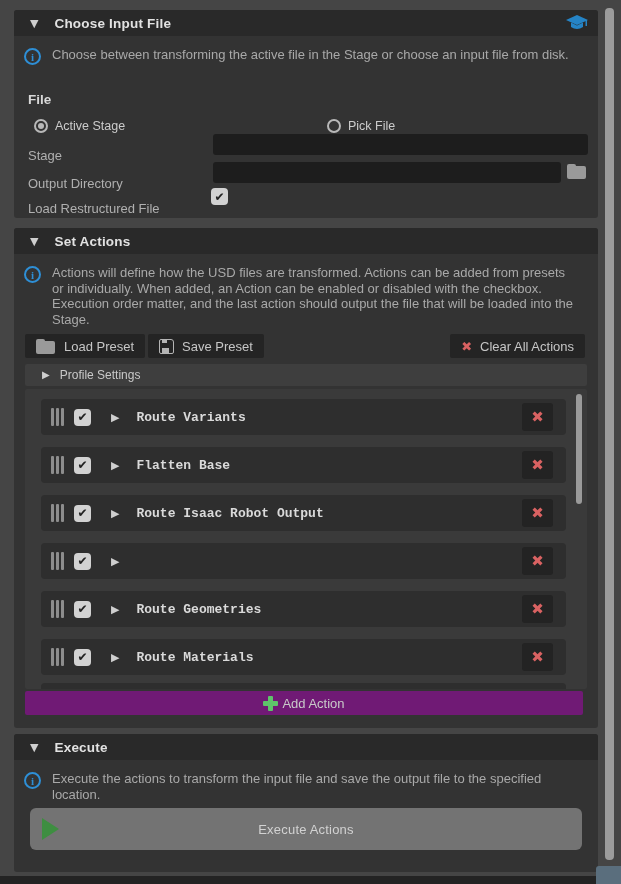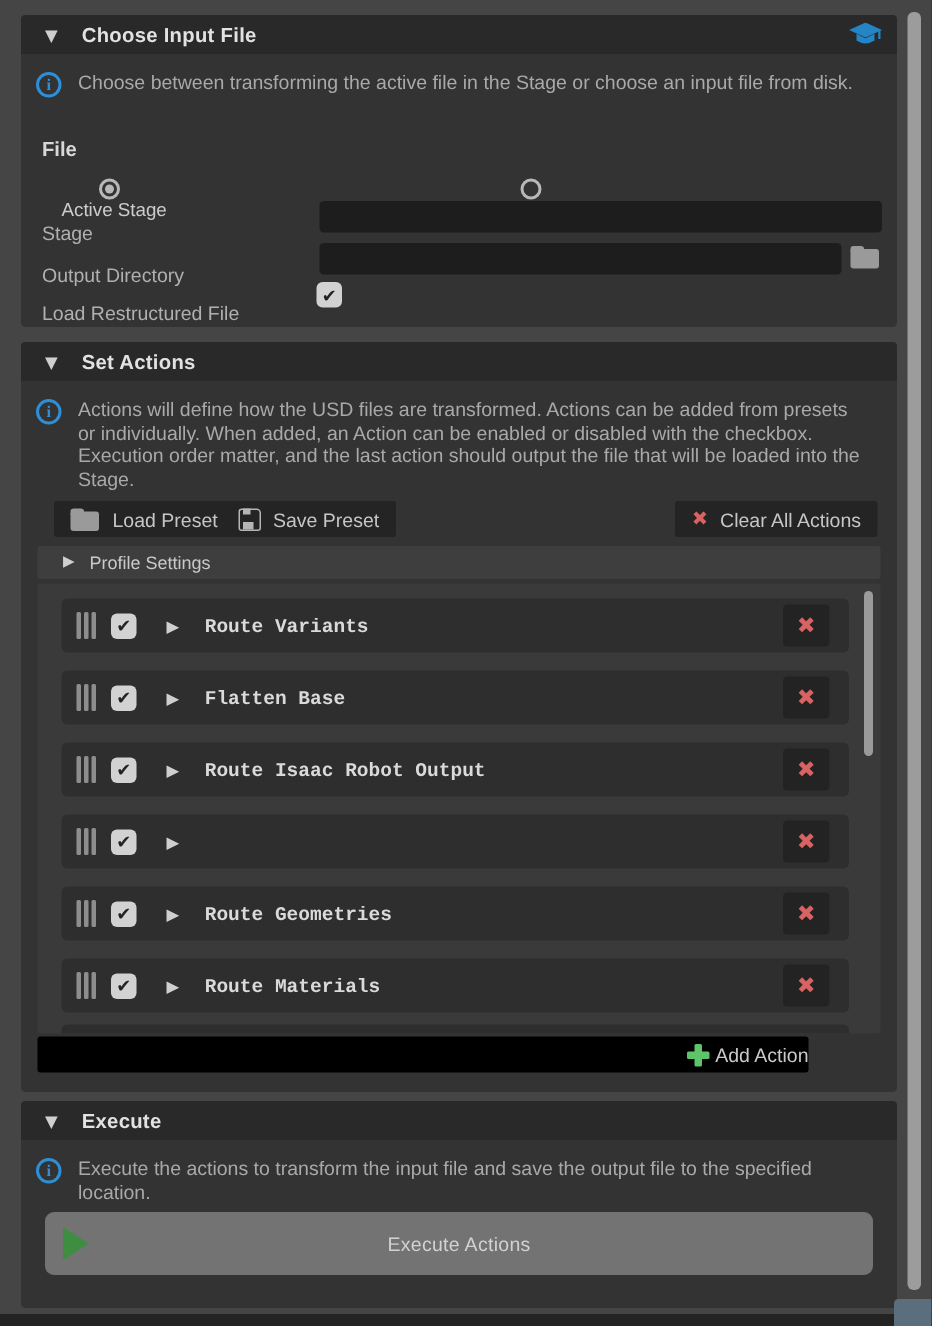--- a/index.html
+++ b/index.html
@@ -27,21 +27,21 @@
     display:flex;align-items:center;justify-content:center;
     font:bold 11px "Liberation Serif",serif;color:#2e8fd6;
   }
   .info-text{color:#a9a9a9;font-size:13px;line-height:15.5px;margin-left:11px;}
 
   
   #sec1{top:10px;height:208px;}
   .cap-icon{width:22px;height:16px;position:relative;}
   .file-label{position:absolute;left:14px;top:82px;color:#d8d8d8;font-weight:bold;font-size:13.5px;}
   .radio-row{position:absolute;top:109px;left:0;width:100%;height:16px;}
-  .radio{position:absolute;display:flex;align-items:center;flex-direction:column;}
+  .radio{position:absolute;display:flex;align-items:center;}
   .radio-circle{
     width:10px;height:10px;border:2px solid #b8b8b8;border-radius:50%;
     position:relative;flex:0 0 auto;
   }
   .radio-circle.sel::after{
     content:"";position:absolute;left:2px;top:2px;width:6px;height:6px;border-radius:50%;background:#b8b8b8;
   }
   .radio-label{color:#cccccc;font-size:12.5px;margin-left:7px;}
   .field-label{position:absolute;left:14px;color:#b0b0b0;font-size:13px;margin-top:10px;}
   .field-input{
@@ -86,22 +86,22 @@
   .drag-handle i{display:block;width:3px;height:18px;background:#8d8d8d;margin-right:2px;border-radius:1px;}
   .action-row .checkbox{margin-left:8px;}
   .row-tri{margin-left:20px;font-size:11px;}
   .action-label{color:#dadada;font-weight:bold;font-size:13px;margin-left:17px;font-family:Liberation Mono, monospace;}
   .delete-btn{
     position:absolute;right:13px;top:4px;width:31px;height:28px;background:#232323;border-radius:3px;
     display:flex;align-items:center;justify-content:center;font-size:15px;
   }
   .list-scrollbar{position:absolute;right:5px;top:5px;width:6px;height:110px;background:#9a9a9a;border-radius:3px;}
   .add-action{
-    position:absolute;left:11px;top:463px;width:514px;height:24px;background:#000000;border-radius:2px;
-    display:flex;align-items:center;justify-content:flex-end;
+    position:absolute;left:11px;top:463px;width:558px;height:24px;background:#701a75;border-radius:2px;
+    display:flex;align-items:center;justify-content:center;
   }
   .plus-icon{position:relative;width:15px;height:15px;margin-right:4px;}
   .plus-icon::before{content:"";position:absolute;left:0;top:5px;width:15px;height:5px;background:#5ec46a;border-radius:1px;}
   .plus-icon::after{content:"";position:absolute;left:5px;top:0;width:5px;height:15px;background:#5ec46a;border-radius:1px;}
   .add-label{color:#c9c9c9;font-size:13px;}
 
   
   #sec3{top:734px;height:138px;}
   .exec-btn{
     position:absolute;left:16px;top:74px;width:552px;height:42px;background:#737373;border-radius:6px;
@@ -170,21 +170,21 @@
 <div class="section" id="sec2">
   <div class="sec-header">
     <span class="tri">▼</span>
     <span class="sec-title">Set Actions</span>
   </div>
   <div class="info-row" style="top:37px;">
     <span class="info-icon"></span>
     <span class="info-text" style="width:522px;">Actions will define how the USD files are transformed. Actions can be added from presets or individually. When added, an Action can be enabled or disabled with the checkbox. Execution order matter, and the last action should output the file that will be loaded into the Stage.</span>
   </div>
 
-  <div class="btn" style="left:22px;">
+  <div class="btn" style="left:11px;">
     <span class="ic">
       <span class="folder-icon">
           <span class="back"></span>
           <span class="front"></span>
         </span>
     </span>
     <span>Load Preset</span>
   </div>
   <div class="btn" style="left:134px;">
     <span class="ic">

